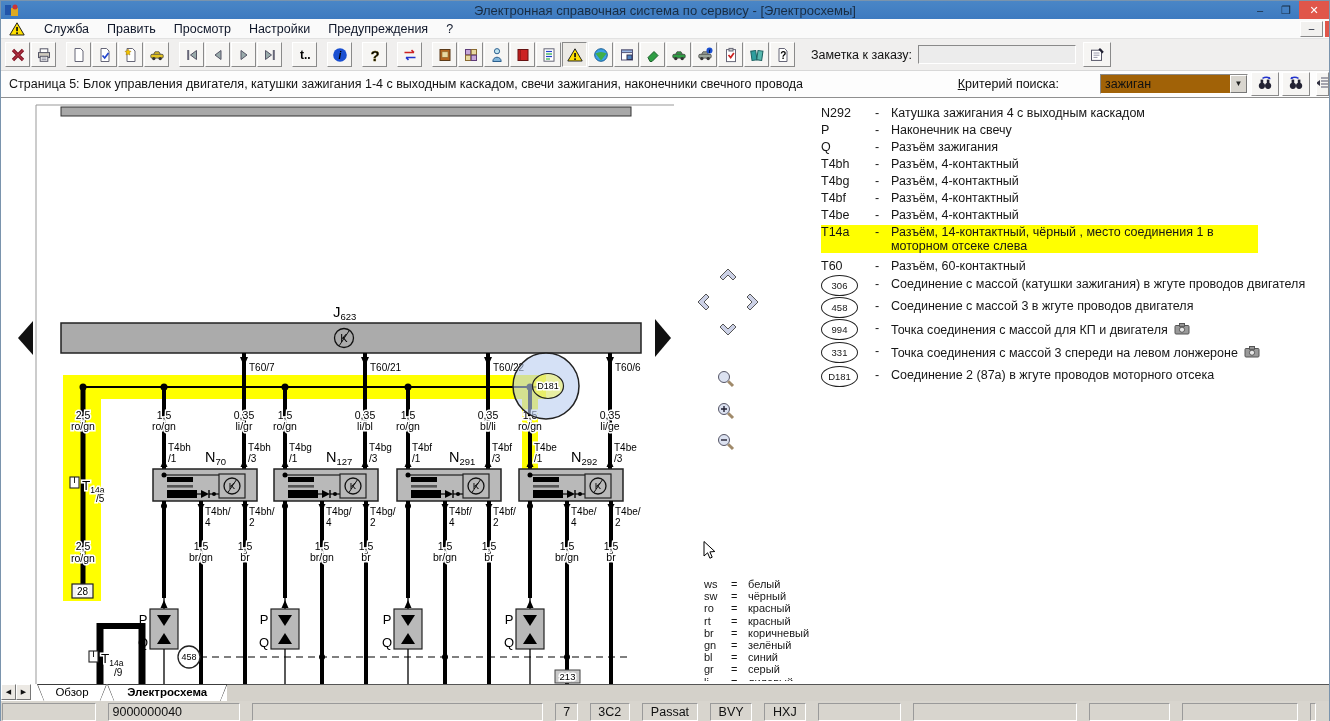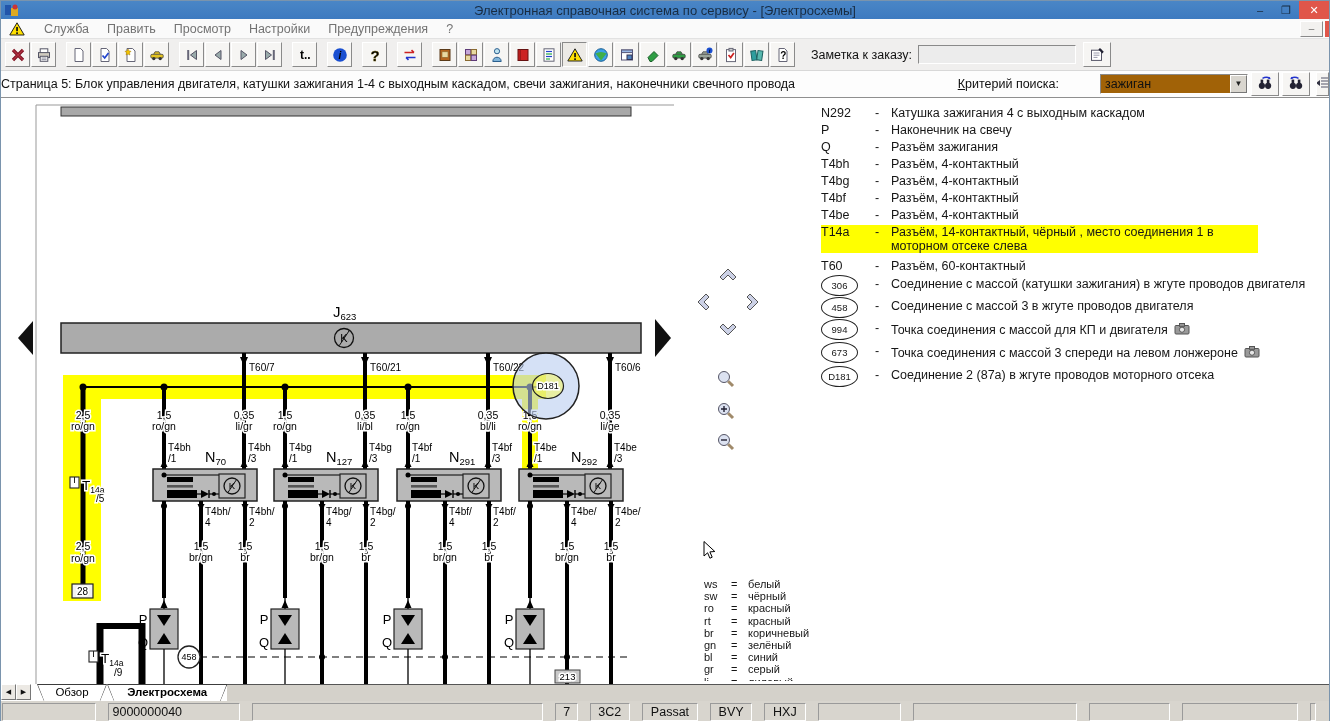--- a/index.html
+++ b/index.html
@@ -8,40 +8,40 @@
 
   
   .titlebar { position:absolute; top:0; left:0; right:0; height:18px; background:linear-gradient(#4a86c6,#3d7ac0); display:flex; align-items:center; color:#182c42; }
   .titlebar .appicon { width:16px; height:14px; margin-left:3px; }
   .titlebar .title { position:absolute; left:0; right:0; text-align:center; font-size:13px; }
   .winbtns { position:absolute; right:0; top:0; height:18px; display:flex; }
   .winbtn { width:26px; height:18px; display:flex; align-items:center; justify-content:center; font-size:11px; color:#16283c; }
   .winbtn.close { width:30px; background:#e0564a; color:#fff; }
 
   
-  .menubar { position:absolute; top:18px; left:0; right:0; height:20px; background:#fafafa; border-bottom:1px solid #e2e2e2; display:flex; align-items:center; font-size:12.5px; color:#737373; }
+  .menubar { position:absolute; top:18px; left:0; right:0; height:20px; background:#fafafa; border-bottom:1px solid #e2e2e2; display:flex; align-items:center; font-size:12.5px; color:#0f172a; }
   .menubar .mdiicon { width:18px; height:15px; margin:0 8px 0 8px; }
   .menuitem { padding:2px 9px; }
   .mdibtns { margin-left:auto; display:flex; align-items:center; height:20px; }
   .mdibtn { width:23px; height:16px; border:1px solid; border-color:#fff #8a8a8a #8a8a8a #fff; background:#f2f1ef; font-size:10px; text-align:center; line-height:14px; margin-right:2px; }
   .mdiclose { width:4px; height:16px; background:#e0564a; }
 
   
   .toolbar { position:absolute; top:38px; left:0; right:0; height:32px; background:#f0efee; border-bottom:1px solid #d8d8d8; display:flex; align-items:center; padding-left:4px; }
   .tbgroup { display:flex; margin-right:9px; }
   .tb { width:25px; height:25px; background:#f6f5f3; border:1px solid; border-color:#ffffff #8a8a8a #8a8a8a #ffffff; display:flex; align-items:center; justify-content:center; margin-right:1px; padding:0; }
   .tb.pressed { border-color:#8a8a8a #ffffff #ffffff #8a8a8a; background:#eceae6; }
   .tb svg { display:block; }
   .notegroup { display:flex; align-items:center; margin-left:6px; font-size:12.5px; color:#111; }
   .noteinput { width:158px; height:19px; margin-left:6px; border:1px solid; border-color:#8a8a8a #fff #fff #8a8a8a; background:#ececec; font-size:12px; padding:0 3px; }
   .notebtn { width:28px; height:25px; margin-left:7px; }
 
   
   .headerrow { position:absolute; top:70px; left:0; right:0; height:27px; background:#fdfdfd; border-bottom:1px solid #8f8f8f; display:flex; align-items:center; font-size:12.5px; color:#111; }
-  .pagetitle { margin-left:0; white-space:nowrap; }
+  .pagetitle { margin-left:8px; white-space:nowrap; }
   .searchgroup { margin-left:auto; display:flex; align-items:center; }
   .searchlabel { margin-right:5px; }
   .combo { width:148px; height:20px; border:1px solid; border-color:#8a8a8a #fff #fff #8a8a8a; background:#a16207; display:flex; align-items:center;margin-left:36px; }
   .combo .val { flex:1; padding-left:4px; font-size:12.5px; }
   .combo .drop { width:17px; height:18px; background:#d9d6cf; border:1px solid; border-color:#fff #777 #777 #fff; font-size:8px; text-align:center; line-height:16px; color:#222; }
   .searchbtn { width:28px; height:24px; background:#f6f5f3; border:1px solid; border-color:#fff #8a8a8a #8a8a8a #fff; margin-left:3px; display:flex; align-items:center; justify-content:center; padding:0; }
   .edgebtn { width:13px; overflow:hidden; margin-left:6px; }
 
   
   .content { position:absolute; top:97px; left:0; right:0; height:586px; background:#fff; }
@@ -779,21 +779,21 @@
         <div class="lrow" style="top: 220px;">
           <span class="circ">994</span>
           <span class="dash">-</span>
           <span class="desc">Точка соединения с массой для КП и двигателя<span class="camicon"><svg width="16" height="13" viewBox="0 0 16 13" xmlns="http://www.w3.org/2000/svg">
                 <rect x="1" y="3.5" width="14" height="8.5" rx="1" fill="#9a9a9a" stroke="#555"></rect>
                 <rect x="5.5" y="1.5" width="5" height="2.8" fill="#9a9a9a" stroke="#555"></rect>
                 <circle cx="8" cy="7.7" r="2.6" fill="#e8e8e8" stroke="#555"></circle>
               </svg></span></span>
         </div>
         <div class="lrow" style="top: 243px;">
-          <span class="circ">673</span>
+          <span class="circ">331</span>
           <span class="dash">-</span>
           <span class="desc">Точка соединения с массой 3 спереди на левом лонжероне<span class="camicon"><svg width="16" height="13" viewBox="0 0 16 13" xmlns="http://www.w3.org/2000/svg">
                 <rect x="1" y="3.5" width="14" height="8.5" rx="1" fill="#9a9a9a" stroke="#555"></rect>
                 <rect x="5.5" y="1.5" width="5" height="2.8" fill="#9a9a9a" stroke="#555"></rect>
                 <circle cx="8" cy="7.7" r="2.6" fill="#e8e8e8" stroke="#555"></circle>
               </svg></span></span>
         </div>
         <div class="lrow" style="top: 267px;">
           <span class="circ">D181</span>
           <span class="dash">-</span>

